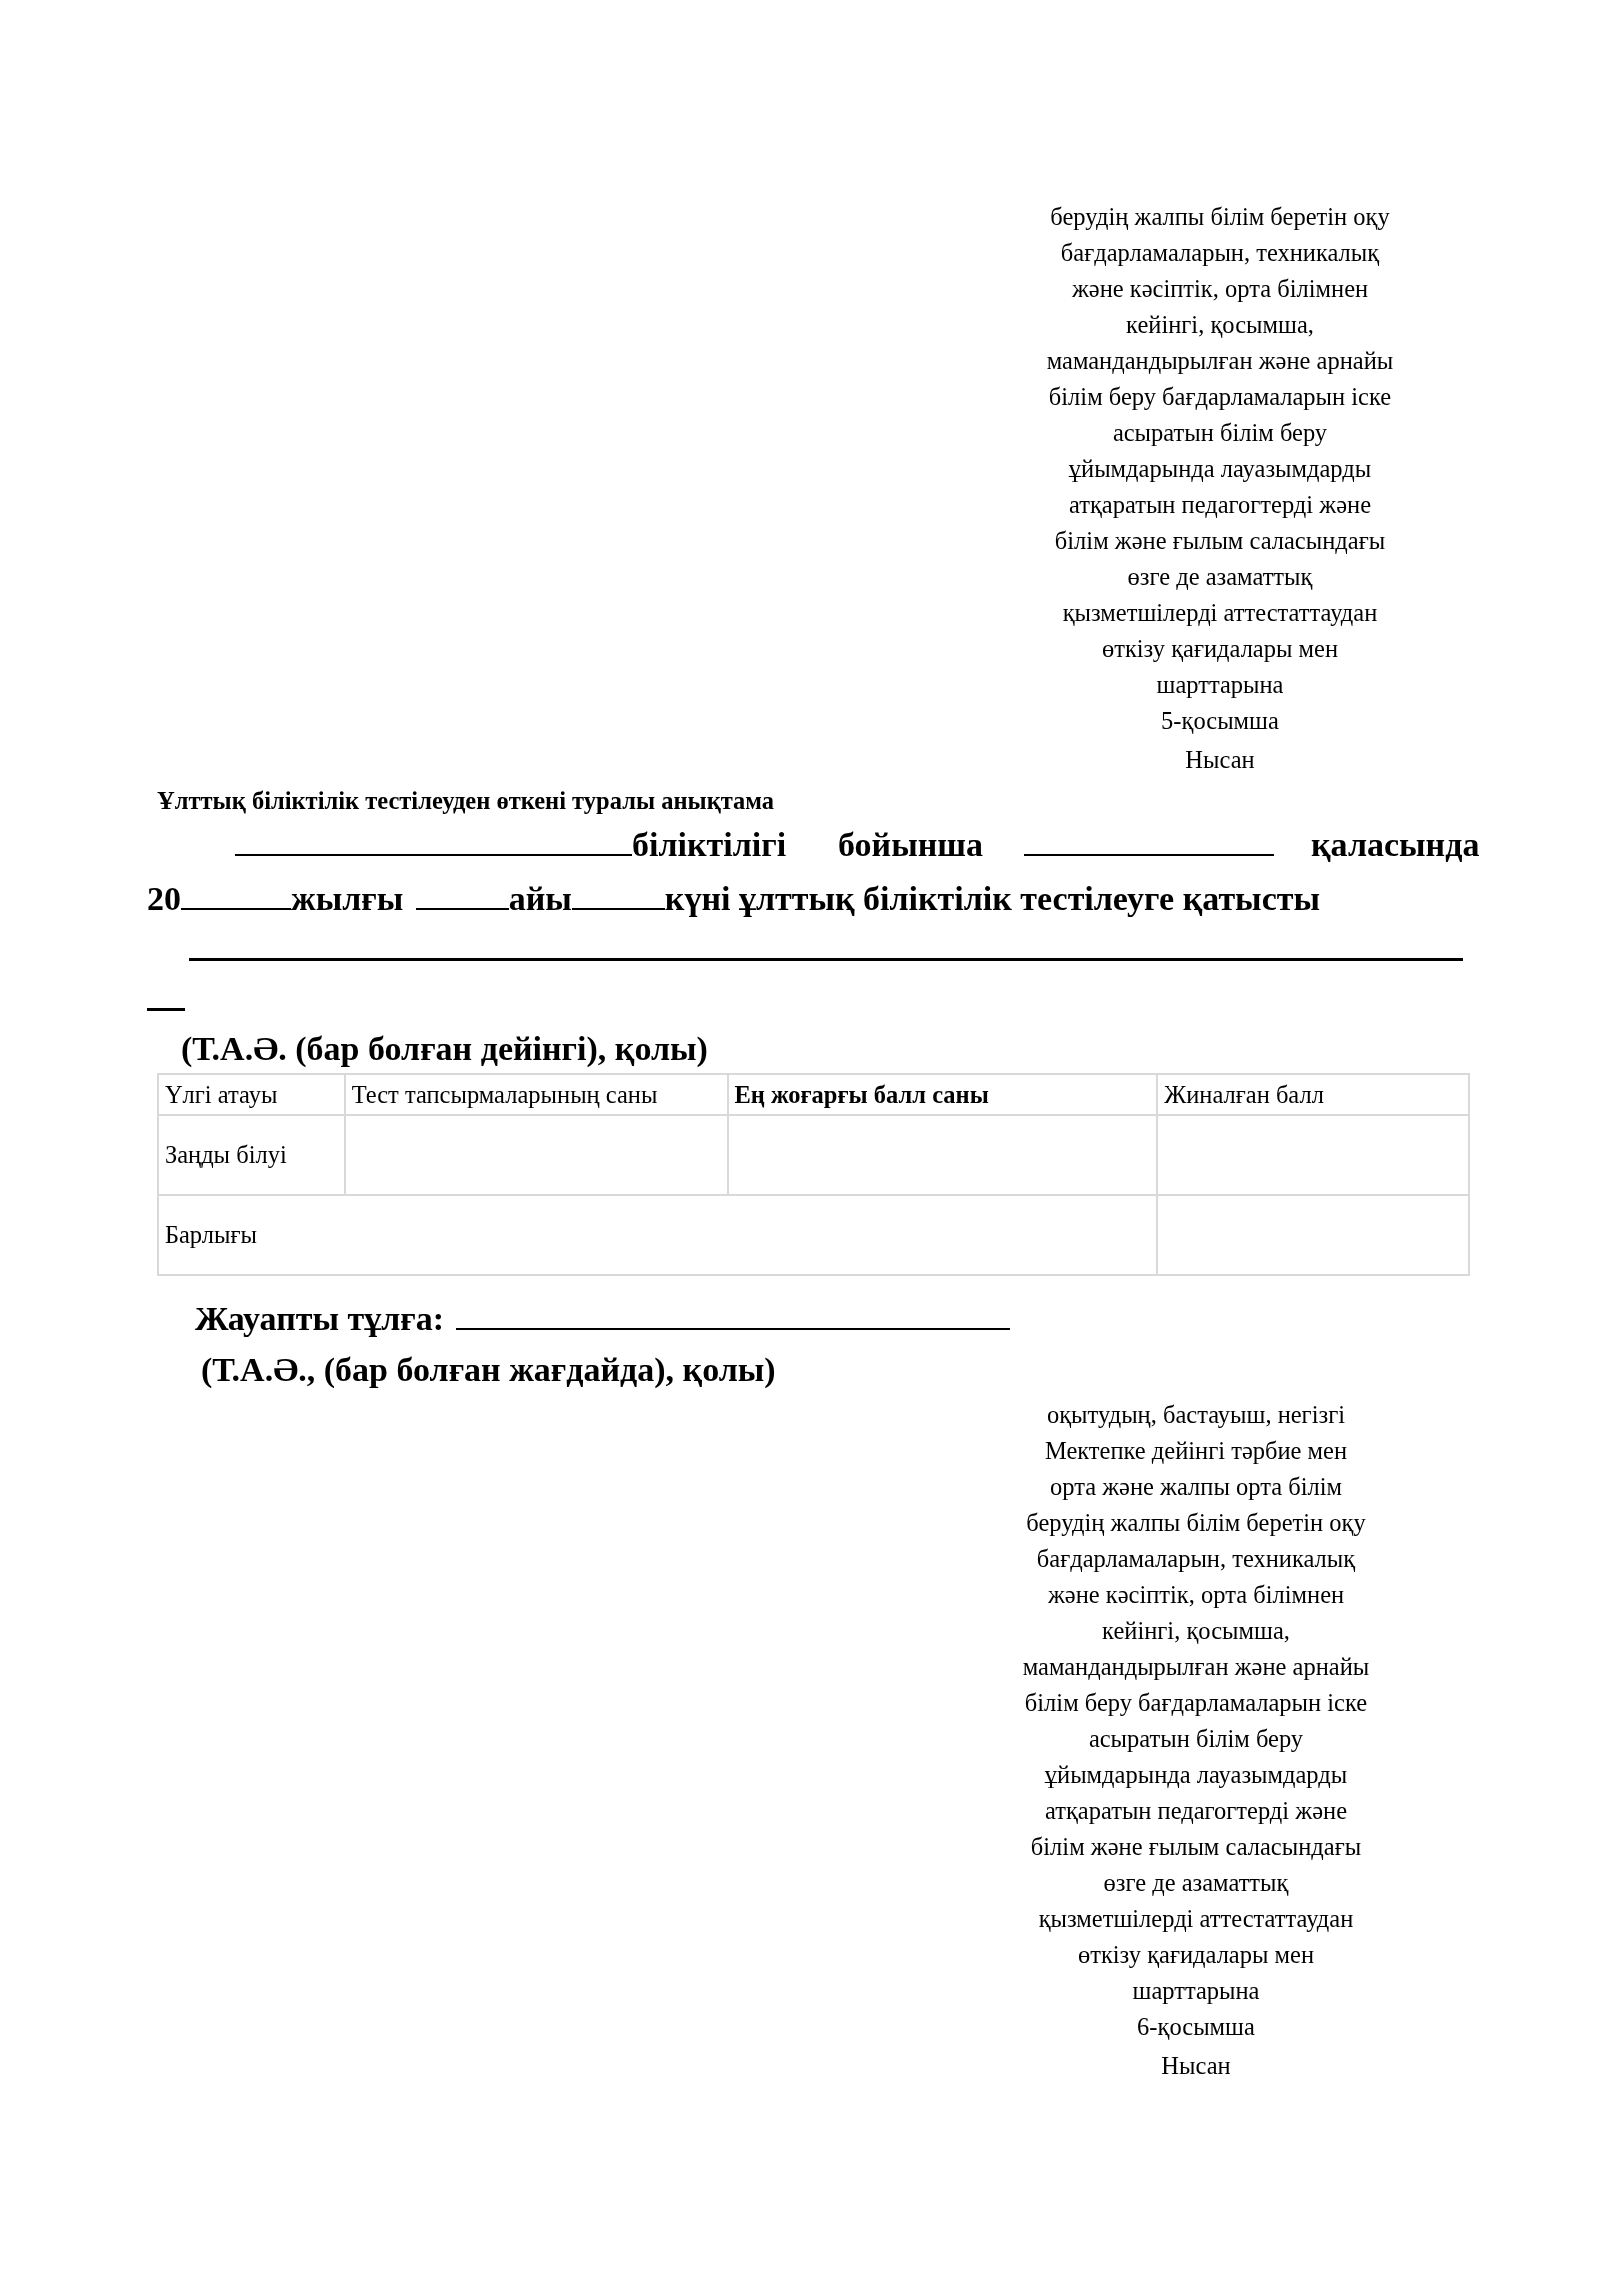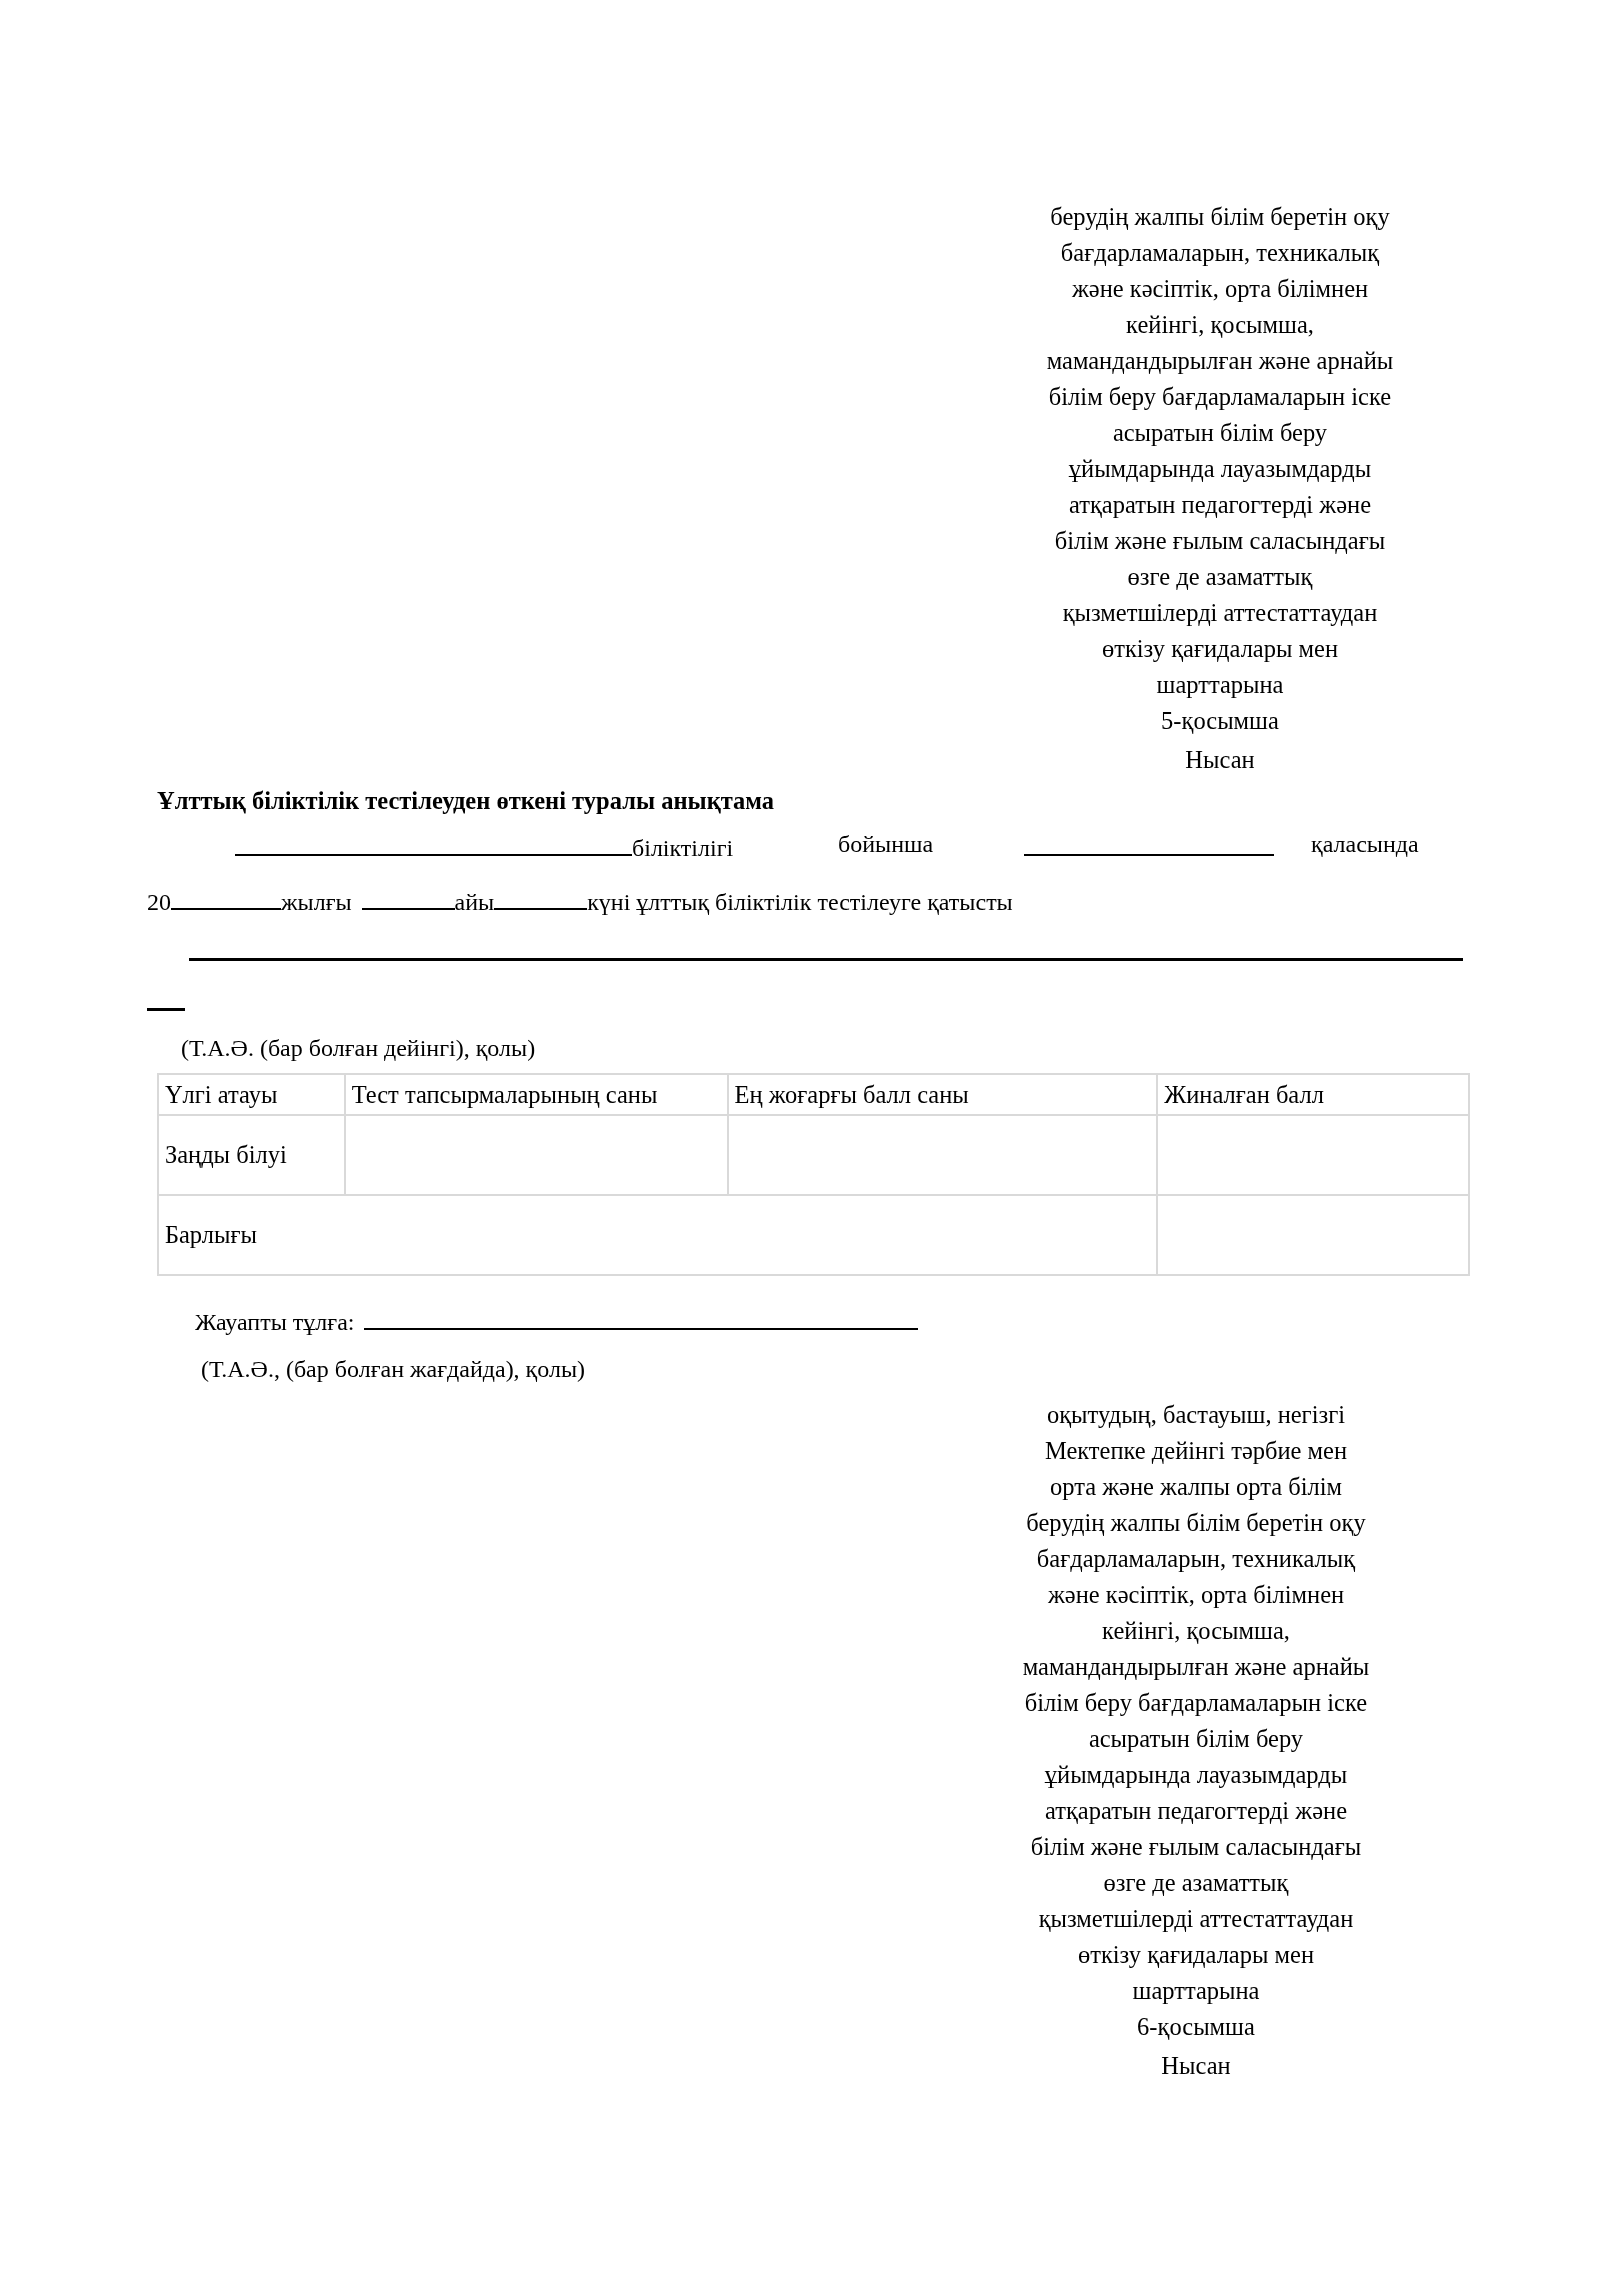--- a/index.html
+++ b/index.html
@@ -3,21 +3,21 @@
   <meta charset="utf-8">
   <style>
     html, body { margin: 0; padding: 0; background: #ffffff; }
     body { width: 1621px; height: 2293px; position: relative; overflow: hidden;
            font-family: "Liberation Serif", "DejaVu Serif", serif; color: #000; }
     .abs { position: absolute; }
     .side-block { position: absolute; width: 490px; text-align: center;
                   font-size: 24.5px; line-height: 36px; }
     .side-block .ln { display: block; white-space: nowrap; }
     .title { left: 157px; top: 787px; font-size: 24.5px; font-weight: bold; white-space: nowrap; }
-    .big { font-size: 24px; white-space: nowrap; line-height: 39px; }
+    .big { font-size: 34px; white-space: nowrap; line-height: 39px; font-weight: bold; }
     .ul { display: inline-block; border-bottom: 2.9px solid #000; height: 29px; vertical-align: baseline; }
     .rule { position: absolute; height: 2.9px; background: #000; }
     table.form-table { position: absolute; left: 157px; top: 1073px; width: 1313px;
                        border-collapse: collapse; font-size: 24.5px; border-radius: 30px; }
     table.form-table td { border: 2.9px solid #d9d9d9; vertical-align: middle; padding: 0 5.9px; }
     table.form-table tr.head td { height: 39px; }
     table.form-table tr.row td { height: 78px; }
   </style>
 </head>
 <body>
@@ -60,21 +60,21 @@
 <div class="rule" style="left:189px; top:958px; width:1274px;"></div>
 <div class="rule" style="left:147px; top:1008px; width:38px;"></div>
 
 <div class="abs big" style="left:181px; top:1029px;">(Т.А.Ә. (бар болған дейінгі), қолы)</div>
 
 <table class="form-table">
   <tbody>
       <tr class="head">
     <td style="width:173px;">Үлгі атауы</td>
     <td style="width:369px;margin-left:20px;">Тест тапсырмаларының саны</td>
-    <td style="width:416px;">Ең жоғарғы балл саны</td>
+    <td style="width:416px;font-weight:bold;">Ең жоғарғы балл саны</td>
     <td>Жиналған балл</td>
   </tr>
   <tr class="row">
     <td>Заңды білуі</td>
     <td></td>
     <td></td>
     <td></td>
   </tr>
   <tr class="row">
     <td colspan="3">Барлығы</td>

